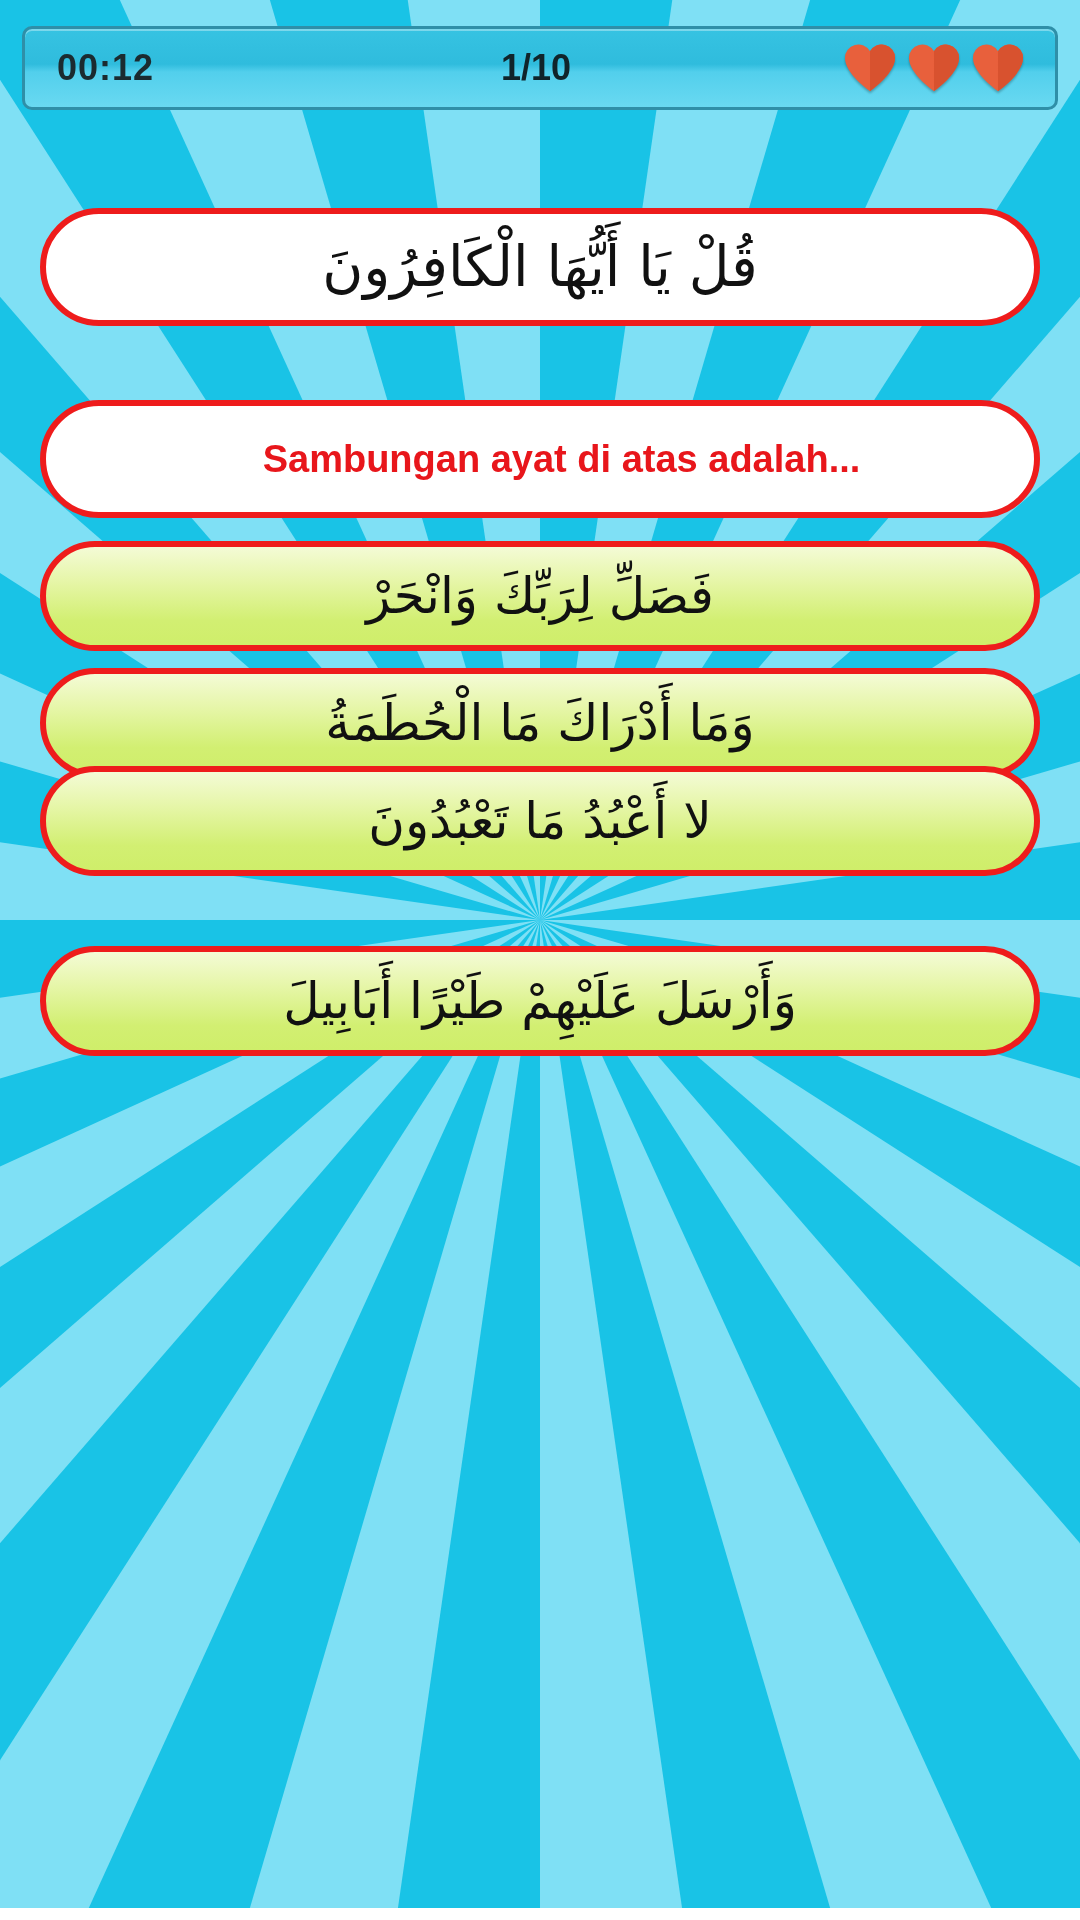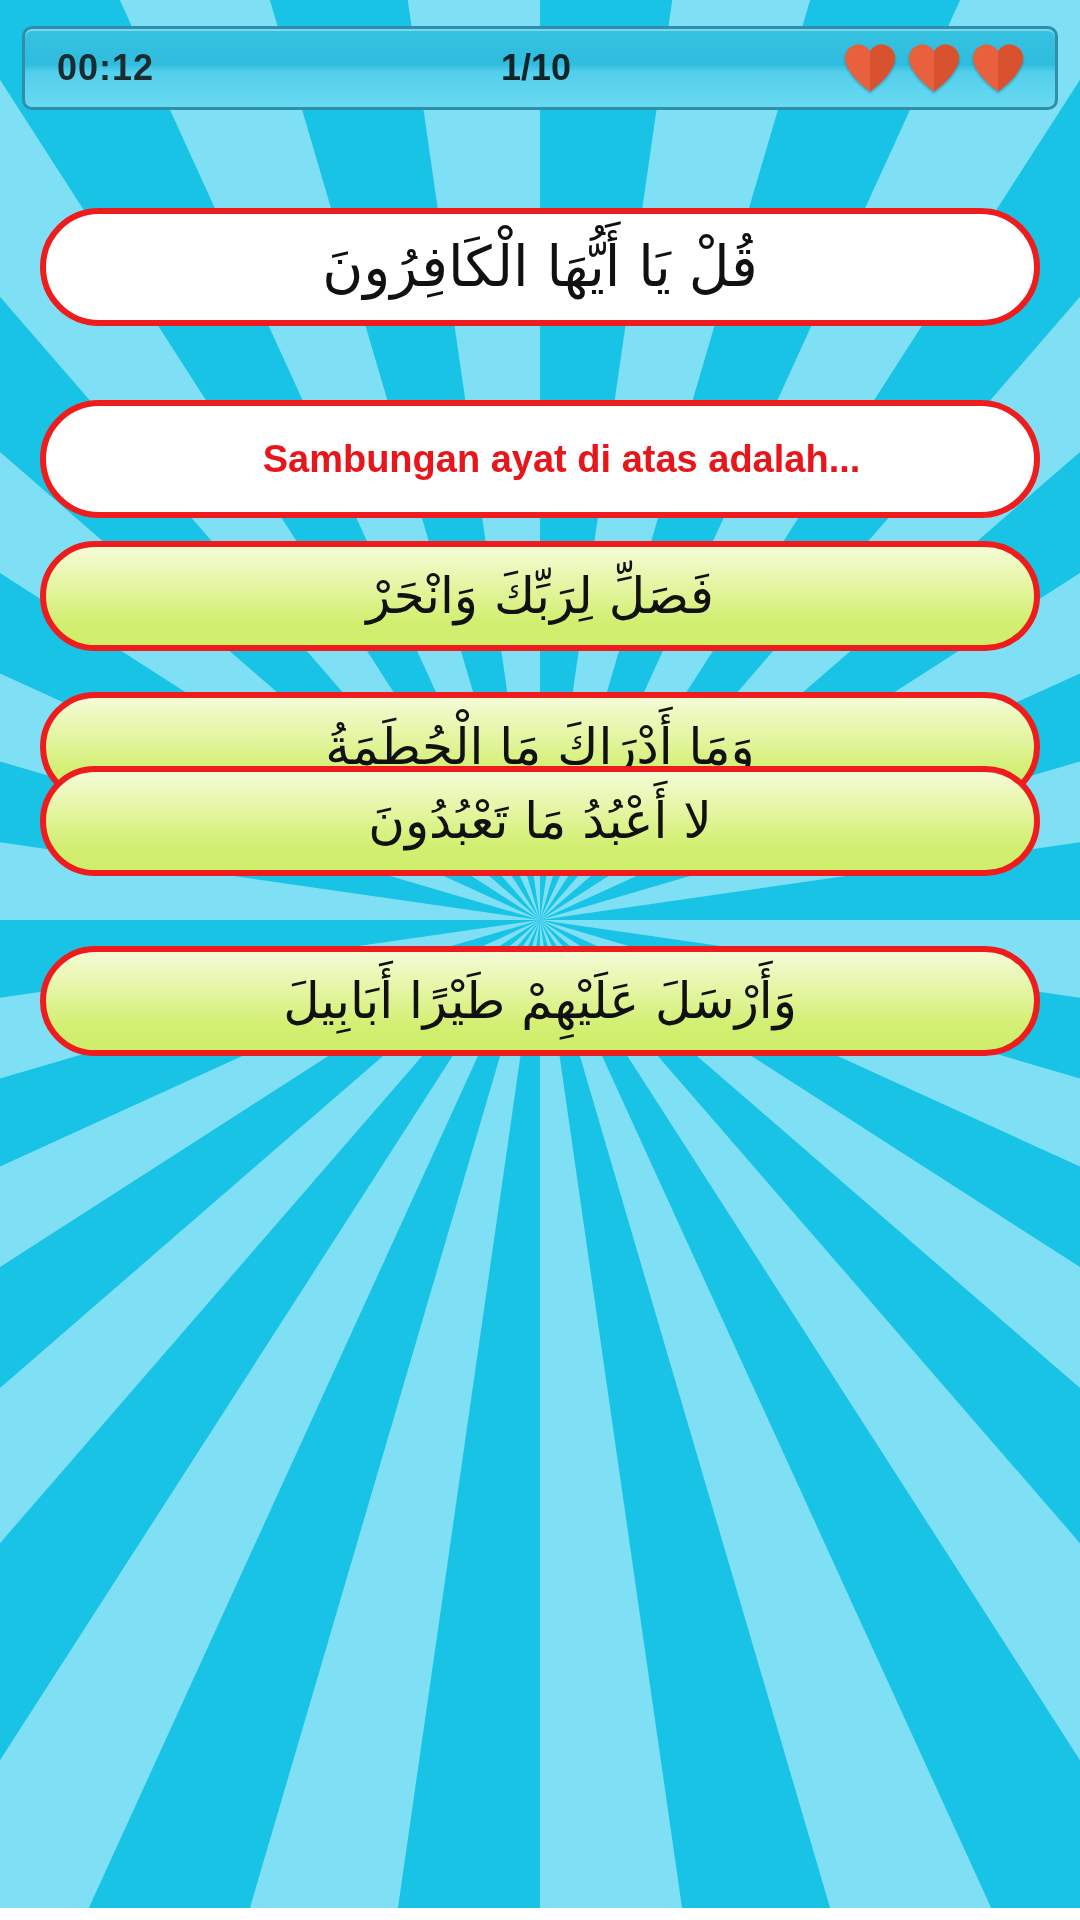--- a/index.html
+++ b/index.html
@@ -145,21 +145,21 @@
     font-weight: bold;
     margin-left: 43px;
   }
 
   .option {
     height: 110px;
   }
   .option .ar { font-size: 50px; }
 
   #option-0 { top: 541px; }
-  #option-1 { top: 692px; }
+  #option-1 { top: 668px; }
   #option-2 { top: 766px; }
   #option-3 { top: 946px; }
 </style>
 </head>
 <body>
 
 <div id="app">
 
   <div id="bg-base"></div>
 

